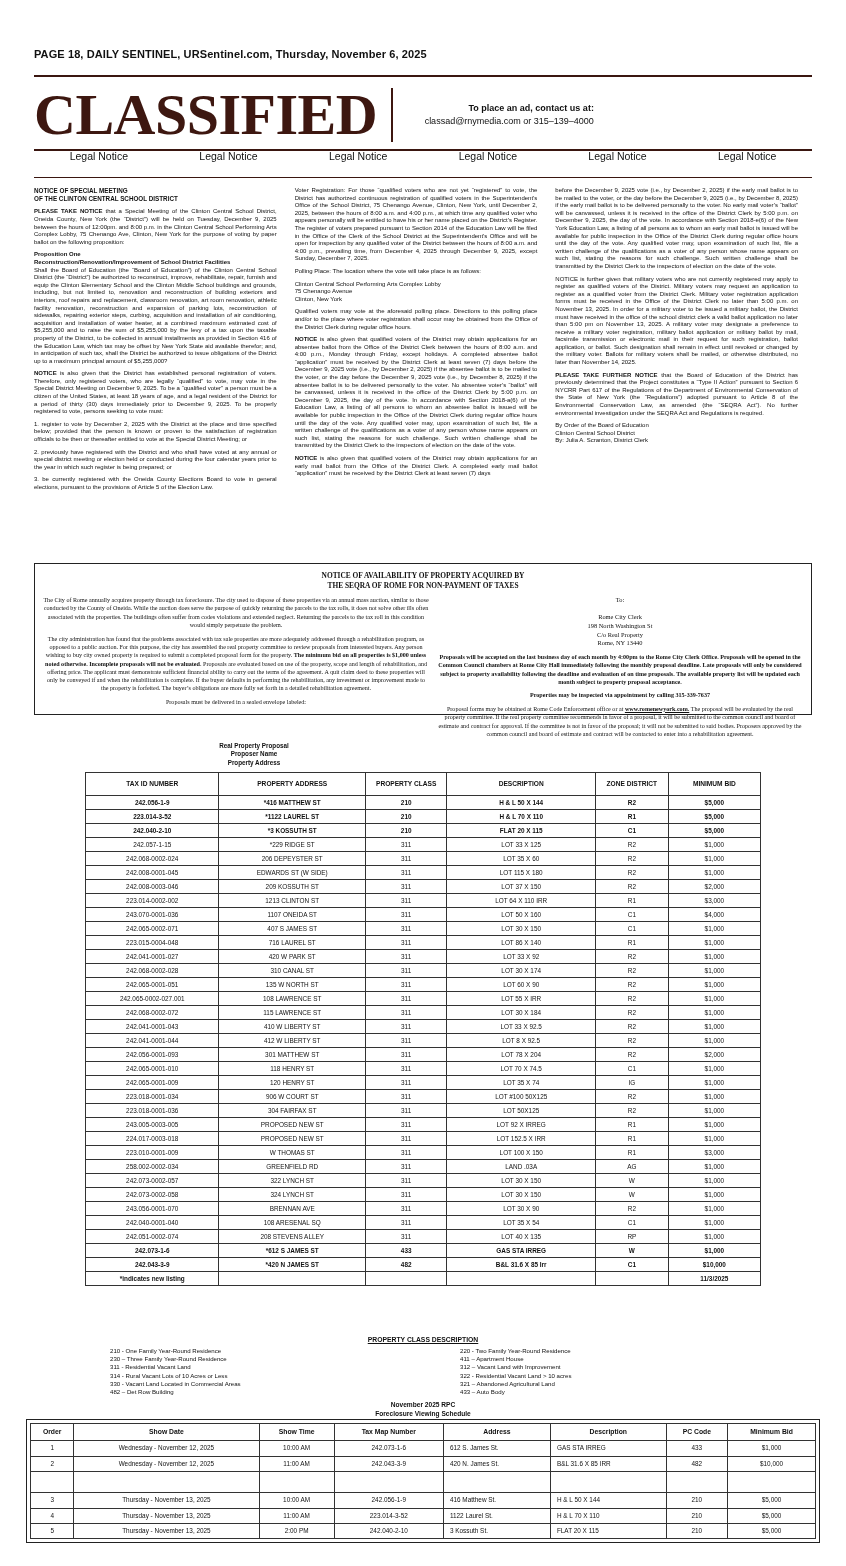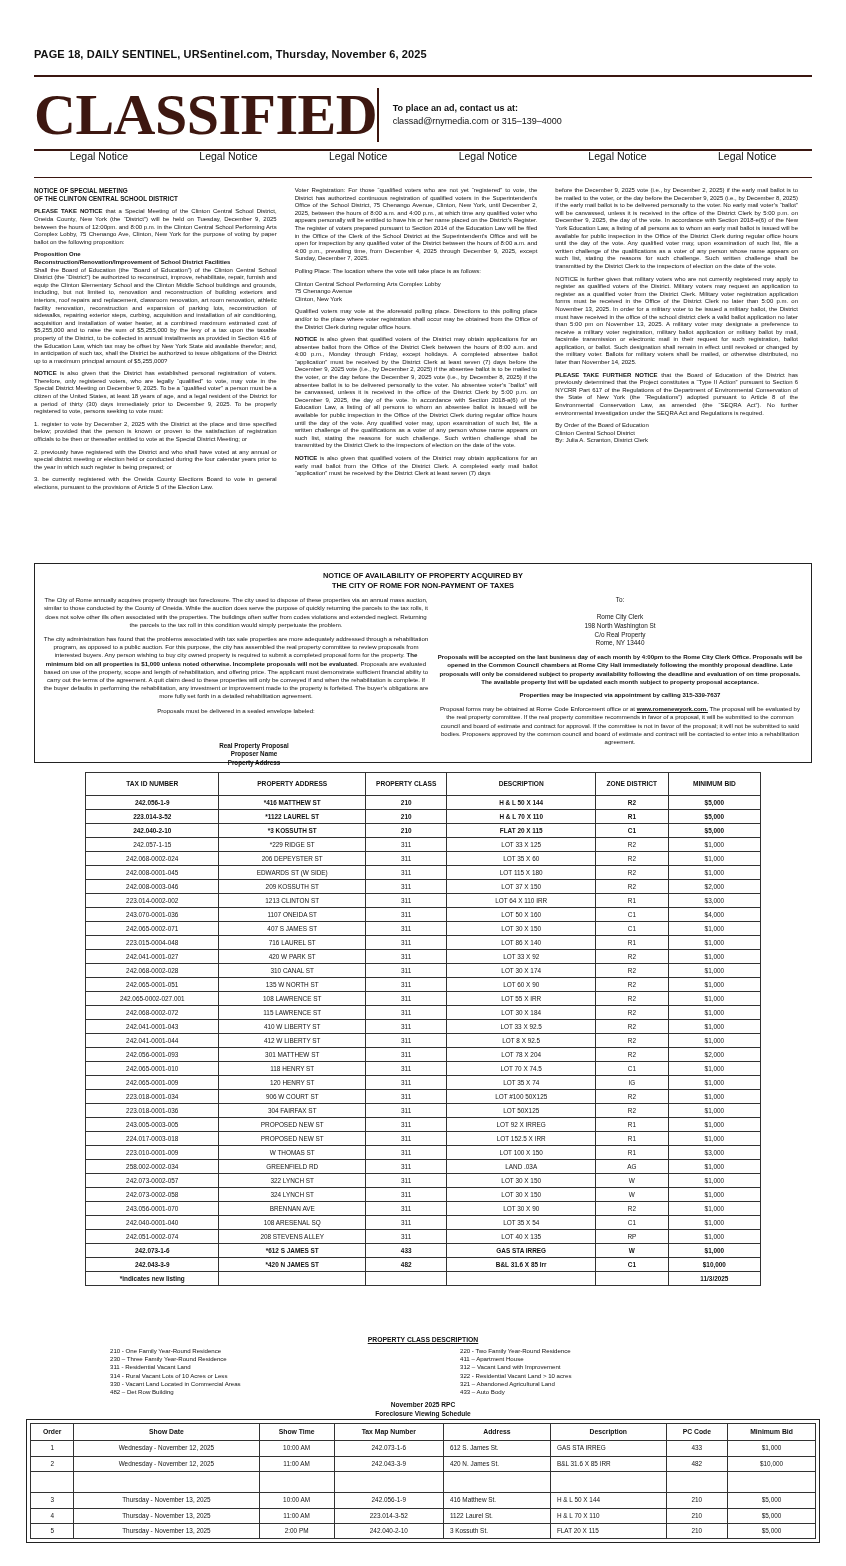--- a/index.html
+++ b/index.html
@@ -49,32 +49,34 @@
     display: flex;
     align-items: center;
   }
   .classified-word {
     font-family: "Liberation Serif", serif;
     font-weight: bold;
     font-size: 58px;
     line-height: 58px;
     letter-spacing: -0.5px;
     color: #3d1710;
+    padding-right: 14px;
   }
   .divider-v {
     width: 1.5px;
     align-self: stretch;
     background: #3d1710;
     margin: 4px 0 4px 0;
   }
   .contact-box {
-    padding-left: 14px;
+    padding-left: 32px;
     font-size: 9px;
     line-height: 13px;
     color: #111;
+    text-align: right;
   }
   .contact-box .ct-title { font-weight: bold; }
   .rule-mid {
     position: absolute;
     left: 34px;
     top: 149px;
     width: 778px;
     border-top: 2.4px solid #3a1610;
   }
   .legal-strip {
@@ -131,24 +133,24 @@
   }
   .col .lead { font-weight: bold; }
   .col .subhead { font-weight: bold; }
 
   
   .rome-box {
     position: absolute;
     left: 34px;
     top: 563px;
     width: 778px;
-    height: 200px;
+    height: 152px;
     border: 1.2px solid #222;
     box-sizing: border-box;
-    font-family: Liberation Sans, sans-serif;
+    font-family: Liberation Serif, serif;
   }
   .rome-title {
     text-align: center;
     font-size: 7.4px;
     font-weight: bold;
     line-height: 9.6px;
     padding-top: 7px;
     color: #111;
   }
   .rome-cols {
@@ -362,21 +364,21 @@
       <p class="nospace">By Order of the Board of Education</p>
       <p class="nospace">Clinton Central School District</p>
       <p class="nospace">By: Julia A. Scranton, District Clerk</p>
     </div>
 
   </div>
 
   <div class="rome-box">
     <div class="rome-title">
       <span>NOTICE OF AVAILABILITY OF PROPERTY ACQUIRED BY</span><br>
-      <span>THE CITY OF ROME FOR NON-PAYMENT OF TAXES</span>
+      <span>THE SEQRA OF ROME FOR NON-PAYMENT OF TAXES</span>
     </div>
     <div class="rome-cols">
       <div class="rome-left">
         <p>The City of Rome annually acquires property through tax foreclosure. The city used to dispose of these properties via an annual mass auction, similar to those conducted by the County of Oneida. While the auction does serve the purpose of quickly returning the parcels to the tax rolls, it does not solve other ills often associated with the properties. The buildings often suffer from codes violations and extended neglect. Returning the parcels to the tax roll in this condition would simply perpetuate the problem.</p>
         <p><span>The city administration has found that the problems associated with tax sale properties are more adequately addressed through a rehabilitation program, as opposed to a public auction. For this purpose, the city has assembled the real property committee to review proposals from interested buyers. Any person wishing to buy city owned property is required to submit a completed proposal form for the property. </span><span class="b">The minimum bid on all properties is $1,000 unless noted otherwise. Incomplete proposals will not be evaluated</span><span>. Proposals are evaluated based on use of the property, scope and length of rehabilitation, and offering price. The applicant must demonstrate sufficient financial ability to carry out the terms of the agreement. A quit claim deed to these properties will only be conveyed if and when the rehabilitation is complete. If the buyer defaults in performing the rehabilitation, any investment or improvement made to the property is forfeited. The buyer’s obligations are more fully set forth in a detailed rehabilitation agreement.</span></p>
         <p>Proposals must be delivered in a sealed envelope labeled:</p>
       </div>
       <div class="rome-right">
         <p class="addr">
           <span>To:</span><br><br>

